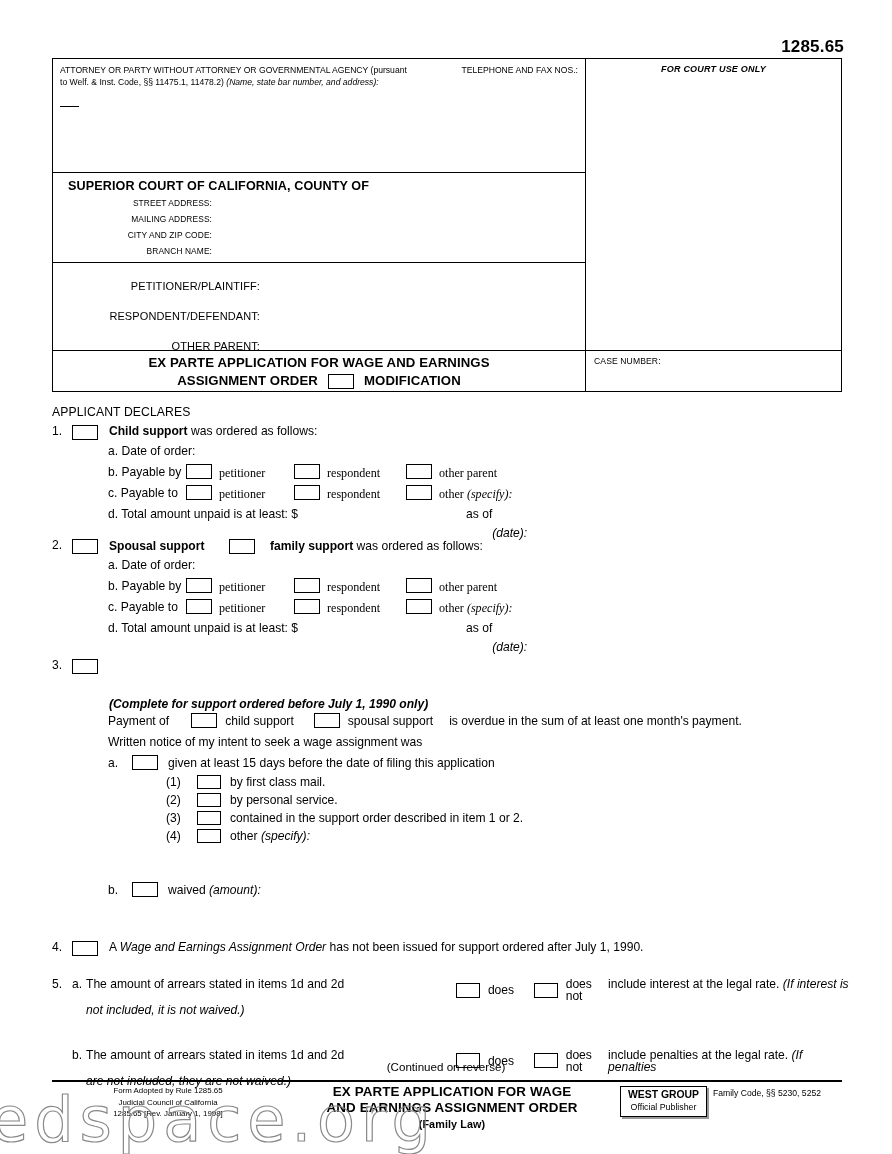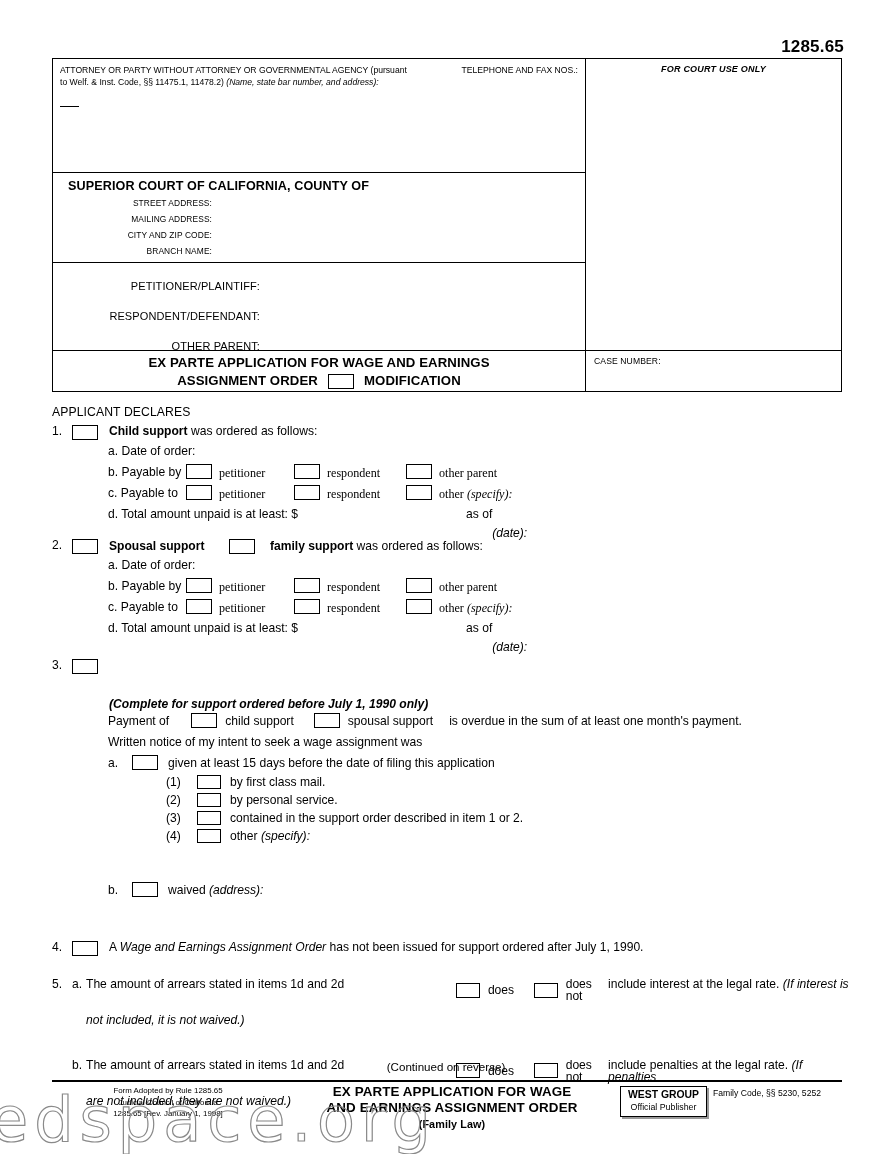--- a/index.html
+++ b/index.html
@@ -273,21 +273,21 @@
   .i5-text1 { width: 342px; flex: 0 0 342px; }
   .i5-choices {
     display: flex;
     align-items: center;
     gap: 8px;
     width: 152px;
     flex: 0 0 152px;
     padding-left: 28px;
   }
   .i5-tail { flex: 1; }
-  .i5-second { margin-left: 34px; margin-top: 12px; }
+  .i5-second { margin-left: 34px; margin-top: 2px; }
 
   
   #continued {
     position: absolute;
     left: 0;
     right: 0;
     top: 1060px;
     text-align: center;
     font-size: 11.6px;
   }
@@ -566,21 +566,21 @@
         <span class="i3-num">(4)</span>
         <span class="cb cb-sm"></span>
         <span><span>other </span><span class="ital">(specify):</span></span>
       </div>
 
       <div style="height:34px"></div>
 
       <div class="a-row">
         <span class="a-letter">b.</span>
         <span class="cb"></span>
-        <span><span>waived </span><span class="ital">(address):</span></span>
+        <span><span>waived </span><span class="ital">(amount):</span></span>
       </div>
     </div>
 
     <div style="height:40px"></div>
 
     <div class="item">
       <div class="item-num">4.</div>
       <div class="item-cb"><span class="cb"></span></div>
       <div class="item-text"><span>A </span><span class="ital">Wage and Earnings Assignment Order</span><span> has not been issued for support ordered after July 1, 1990.</span></div>
     </div>

